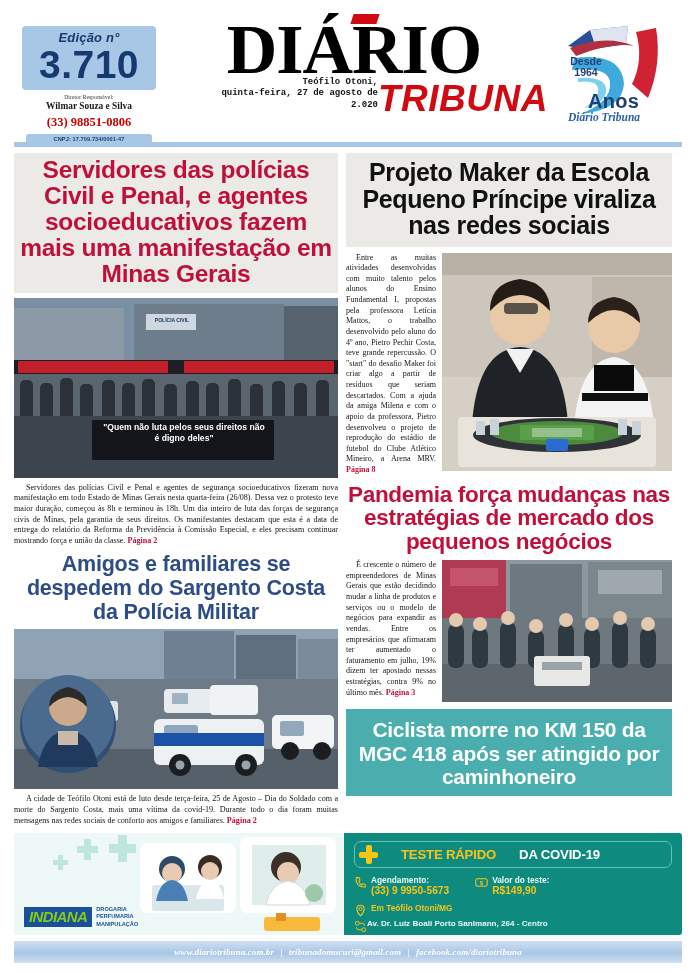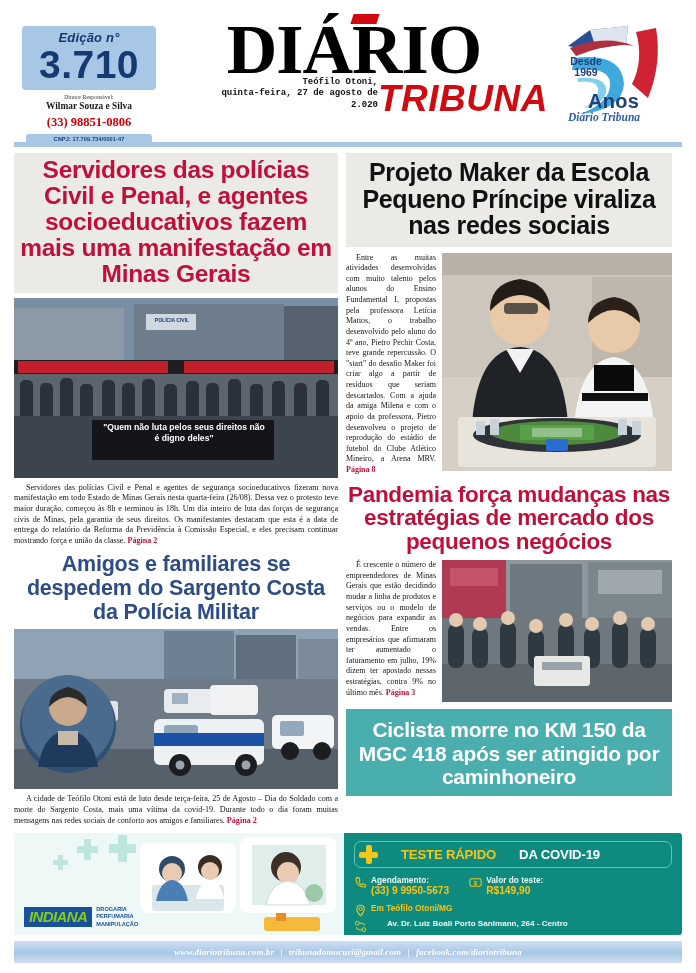--- a/index.html
+++ b/index.html
@@ -213,27 +213,27 @@
     padding: 3px 8px 3px 4px;
   }
   .cross-ico { width: 19px; height: 19px; position: relative; flex: 0 0 19px; }
   .cross-ico::before, .cross-ico::after {
     content: ""; position: absolute; background: #f5c518; border-radius: 2px;
   }
   .cross-ico::before { left: 6.5px; top: 0; width: 6px; height: 19px; }
   .cross-ico::after  { top: 6.5px; left: 0; height: 6px; width: 19px; }
   .teste-t1 { font-size: 13.2px; font-weight: bold; color: #f5c518; letter-spacing: -.2px; }
   .teste-t2 { font-size: 13.2px; font-weight: bold; color: #ffffff; letter-spacing: -.2px; }
-  .ad-grid { display: flex; gap: 20px; margin-top: 7px; }
+  .ad-grid { display: flex; gap: 26px; margin-top: 7px; }
   .ad-item { display: flex; gap: 4px; align-items: flex-start; }
   .ad-ico { width: 13px; height: 13px; flex: 0 0 13px; margin-top: 1px; }
   .ad-l1 { font-size: 8.3px; color: #eafaf6; font-weight: bold; line-height: 1.25; }
   .ad-l2 { font-size: 10.2px; color: #f5c518; font-weight: bold; line-height: 1.22; }
   .ad-addr { display: flex; gap: 4px; margin-top: 5px; align-items: flex-start; }
-  .ad-addr2 { display: flex; gap: 20px; margin-top: 2px; align-items: flex-start; }
+  .ad-addr2 { display: flex; gap: 0; margin-top: 2px; align-items: flex-start; }
   .ad-addr-t { font-size: 8.3px; color: #f5c518; font-weight: bold; line-height: 1.3; }
   .ad-addr-t2 { font-size: 8.1px; color: #eafaf6; font-weight: bold; line-height: 1.3; }
 
   .indiana-wrap {
     position: absolute; left: 10px; bottom: 7px;
     display: flex; align-items: center; gap: 4px;
   }
   .indiana-logo {
     background: #1a4f9c; color: #84cc16;
     font-weight: bold; font-size: 15px;
@@ -291,21 +291,21 @@
         <svg width="132" height="112" viewBox="0 0 132 112">
           <path d="M18 28 L40 12 L78 8 L76 26 L38 32 Z" fill="#2a4f97"></path>
           <path d="M40 12 L78 8 L76 26 L44 24 Z" fill="#ffffff" opacity="0.85"></path>
           <path d="M20 30 Q56 16 84 28 Q62 24 26 38 Z" fill="#b03040"></path>
           <path d="M86 14 L106 10 Q112 46 98 80 L82 66 Q94 42 86 14 Z" fill="#cf2233"></path>
           <path d="M24 40 Q72 34 74 66 Q72 92 30 96 Q62 84 60 64 Q58 48 22 52 Z" fill="#3fa8dc"></path>
           <path d="M28 60 Q58 58 56 74 Q54 86 34 90 Q50 80 48 70 Q46 62 28 64 Z" fill="#7fd0ee"></path>
         </svg>
         <div class="anniv-desde">
           <span>Desde</span><br>
-          <span>1969</span>
+          <span>1964</span>
         </div>
         <div class="anniv-anos">Anos</div>
         <div class="anniv-dt">Diário Tribuna</div>
       </div>
     </div>
   </div>
 
   <div class="blue-rule"></div>
 
   <div class="content">

